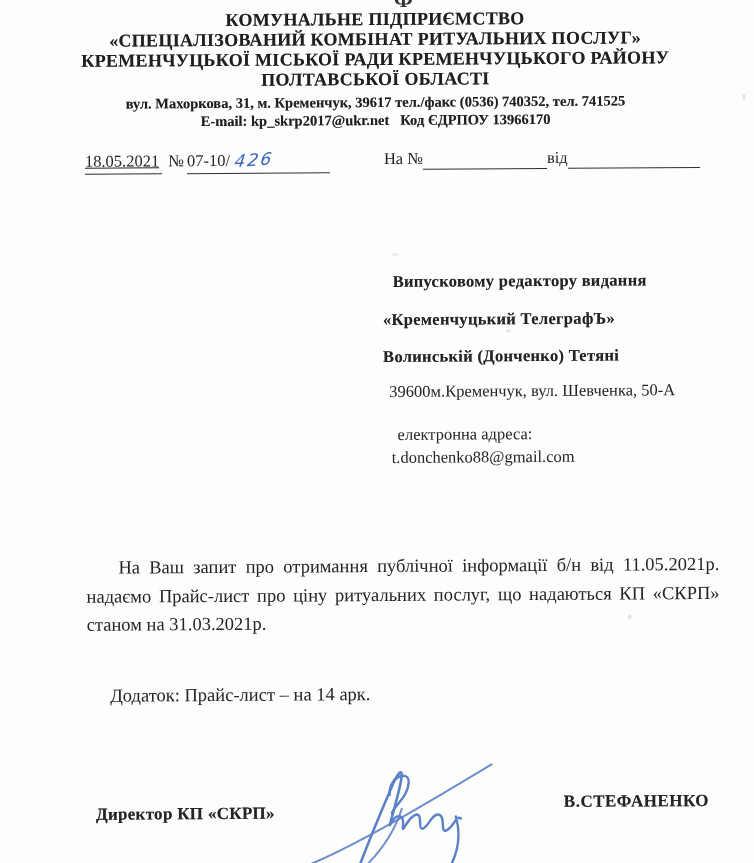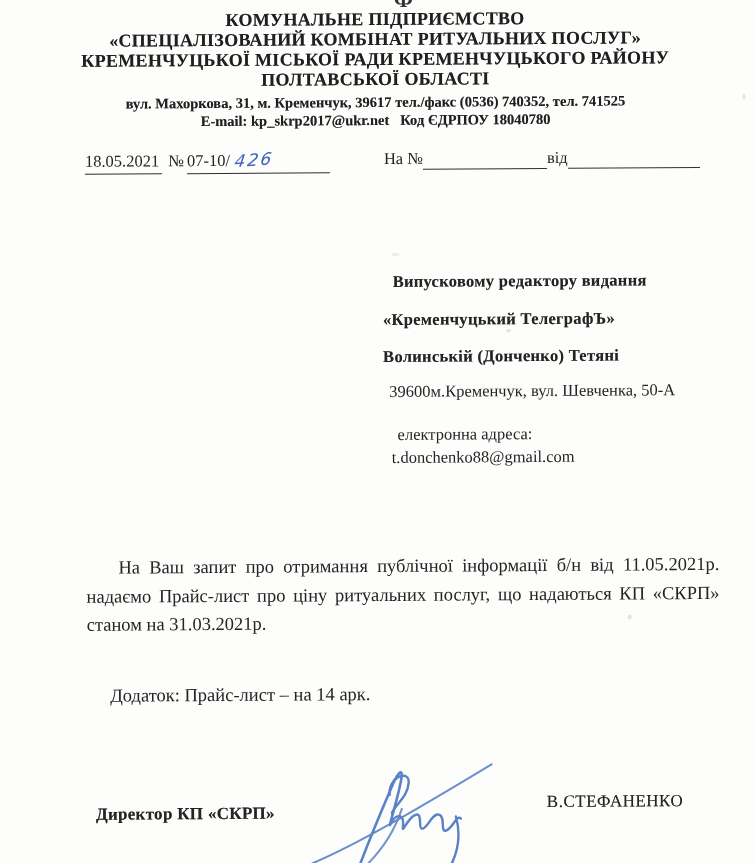--- a/index.html
+++ b/index.html
@@ -75,21 +75,21 @@
     position: absolute;
     top: 149px;
     left: 385px;
     font-size: 16.5px;
     white-space: nowrap;
   }
   .u {
     display: inline-block;
     border-bottom: 1.4px solid #2e2e2e;
   }
-  .date-u { padding: 0 3px 2px 0; }
+  .date-u { padding: 0 3px 2px 0; text-decoration: underline; }
   .num-label { margin: 0 3px 0 6px; }
   .num-line { min-width: 143px; padding-bottom: 2px; }
   .hand {
     font-family: "DejaVu Sans", sans-serif;
     font-style: italic;
     font-size: 17px;
     color: #3e68be;
     display: inline-block;
     transform: skewX(-12deg) rotate(-4deg);
     margin-left: 5px;
@@ -139,23 +139,23 @@
     top: 803px;
     left: 93px;
     font-size: 17px;
     font-weight: bold;
     letter-spacing: 0.3px;
     text-shadow: 0 0 0.4px rgba(40,40,40,0.5);
   }
   .sig-name {
     position: absolute;
     top: 793px;
-    left: 544px;
+    left: 561px;
     font-size: 17px;
-    font-weight: normal;
+    font-weight: bold;
     letter-spacing: 0.5px;
     text-shadow: 0 0 0.4px rgba(40,40,40,0.5);
   }
   .sig-svg {
     position: absolute;
     top: 757px;
     left: 303px;
     width: 215px;
     height: 115px;
   }
@@ -184,21 +184,21 @@
 
     <div class="top-glyph">Ф</div>
 
     <div class="letterhead">
       <div class="org-line">КОМУНАЛЬНЕ ПІДПРИЄМСТВО</div>
       <div class="org-line">«СПЕЦІАЛІЗОВАНИЙ КОМБІНАТ РИТУАЛЬНИХ ПОСЛУГ»</div>
       <div class="org-line">КРЕМЕНЧУЦЬКОЇ МІСЬКОЇ РАДИ КРЕМЕНЧУЦЬКОГО РАЙОНУ</div>
       <div class="org-line">ПОЛТАВСЬКОЇ ОБЛАСТІ</div>
       <div class="addr-line">вул. Махоркова, 31, м. Кременчук, 39617 тел./факс (0536) 740352, тел. 741525</div>
       <div class="contact-line">
-        <span>E-mail: kp_skrp2017@ukr.net</span><span class="gap"></span><span>Код ЄДРПОУ 18040780</span>
+        <span>E-mail: kp_skrp2017@ukr.net</span><span class="gap"></span><span>Код ЄДРПОУ 13966170</span>
       </div>
     </div>
 
     <div class="ref-left">
       <span class="u date-u">18.05.2021</span><span class="num-label">№</span><span class="u num-line">
         <span>07-10/</span><span class="hand">426</span>
       </span>
     </div>
 
     <div class="ref-right">

